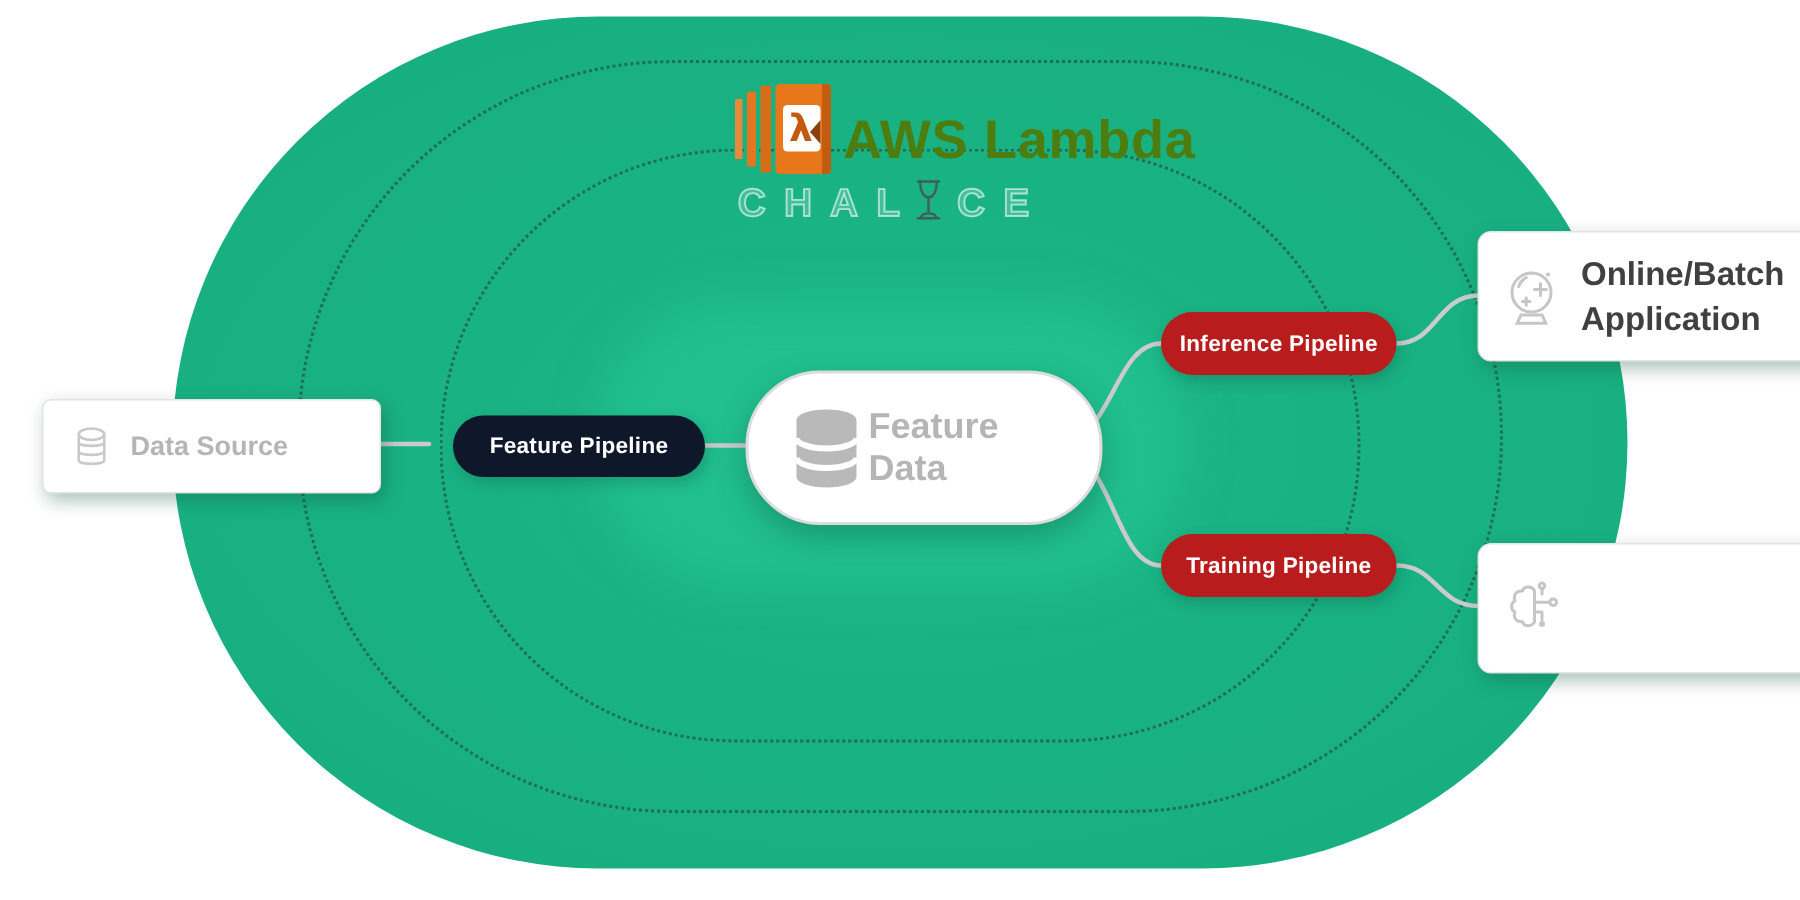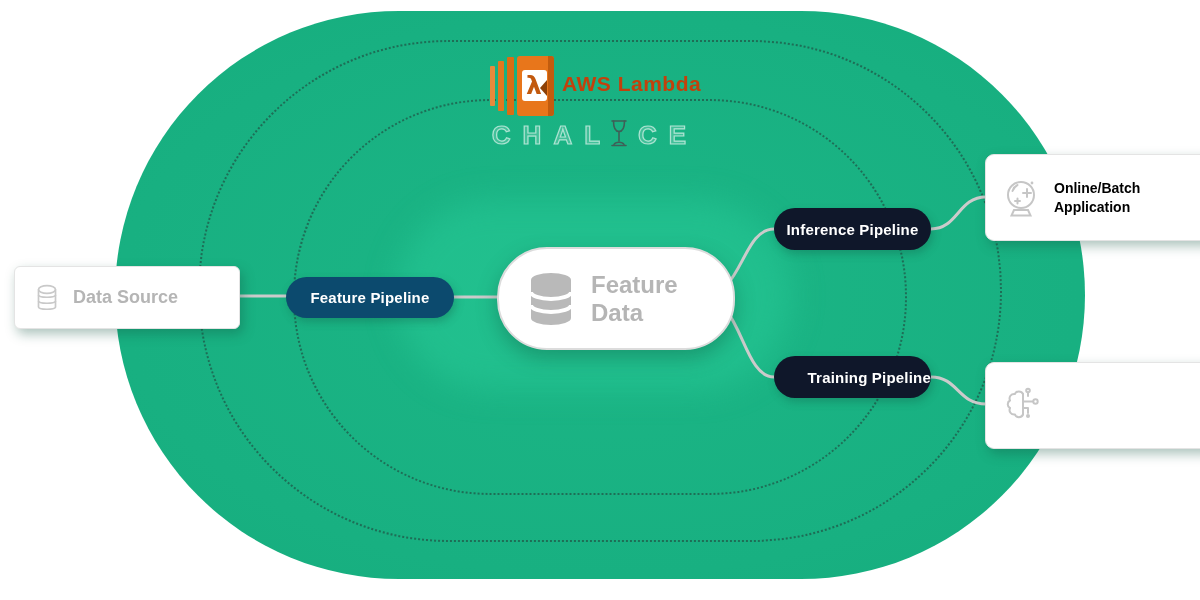--- a/index.html
+++ b/index.html
@@ -15,55 +15,55 @@
 
   .ring{position:absolute;border:2px dotted rgba(34,74,64,0.65);}
   .ring1{left:198px;top:40px;width:800px;height:498px;border-radius:250px;}
   .ring2{left:293px;top:99px;width:610px;height:392px;border-radius:197px;}
 
   .connectors{position:absolute;left:0;top:0;width:1200px;height:600px;}
   .connectors path{stroke:#cbcbcb;stroke-width:3;fill:none;stroke-linecap:round;}
 
   
   .aws-icon{position:absolute;left:490px;top:56px;}
-  .aws-title{position:absolute;left:562px;top:72px;font-size:21px;font-weight:bold;
-             color:#c2410c;letter-spacing:0.5px;white-space:nowrap;}
+  .aws-title{position:absolute;left:562px;top:72px;font-size:36px;font-weight:bold;
+             color:#4d7c0f;letter-spacing:0.5px;white-space:nowrap;}
   .chalice{position:absolute;left:0;top:119px;width:1190px;text-align:center;
            font-size:26px;font-weight:700;letter-spacing:12px;
            color:rgba(255,255,255,0.18);
            -webkit-text-stroke:1.2px rgba(255,255,255,0.6);}
   .chalice .goblet{display:inline-block;vertical-align:-3px;margin:0 10px 0 -2px;}
 
   
   .card{position:absolute;background:#ffffff;border:1px solid #e4e4e4;
         box-shadow:3px 5px 12px rgba(16,84,62,0.35);
         display:flex;align-items:center;}
   .card .label{font-weight:bold;color:#b9b9b9;}
 
-  .data-source{left:14px;top:266px;width:204px;height:61px;border-radius:6px;padding-left:20px;}
+  .data-source{left:28px;top:266px;width:204px;height:61px;border-radius:6px;padding-left:20px;}
   .data-source .label{font-size:18px;margin-left:14px;color:#b5b5b5;}
 
   .feature-store{left:497px;top:247px;width:206px;height:99px;border-radius:50px;
                  border:2px solid #dcdcdc;padding-left:28px;
                  box-shadow:0 8px 20px rgba(12,80,58,0.35);}
-  .feature-store .label{font-size:24px;line-height:1.15;margin-left:16px;color:#b5b5b5;}
+  .feature-store .label{font-size:24px;line-height:1.15;margin-left:4px;color:#b5b5b5;}
 
   .right-card{width:208px;height:85px;border-radius:9px;padding-left:18px;}
-  .right-card .label{font-size:14px;line-height:1.35;margin-left:14px;color:#000000;}
+  .right-card .label{font-size:22px;line-height:1.35;margin-left:14px;color:#404040;}
   .online-batch{left:985px;top:154px;}
   .ml-ds{left:985px;top:362px;}
 
   
   .pill{position:absolute;display:flex;align-items:center;justify-content:center;
         color:#ffffff;font-weight:bold;font-size:15px;letter-spacing:0.2px;
         box-shadow:2px 4px 9px rgba(16,84,62,0.3);}
-  .pill-mint{left:286px;top:277px;width:168px;height:41px;border-radius:21px;background:#0c4a6e;}
-  .pill-gray{width:157px;height:42px;border-radius:21px;background:#0f172a;}
+  .pill-mint{left:302px;top:277px;width:168px;height:41px;border-radius:21px;background:#0f172a;}
+  .pill-gray{width:157px;height:42px;border-radius:21px;background:#b91c1c;}
   .inference{left:774px;top:208px;}
-  .training{left:774px;top:356px;justify-content:flex-end;}
+  .training{left:774px;top:356px;}
 
   .icon{flex:0 0 auto;display:block;}
 </style>
 </head>
 <body>
 
 <div class="canvas">
 
   <div class="stadium"></div>
   <div class="glow"></div>

